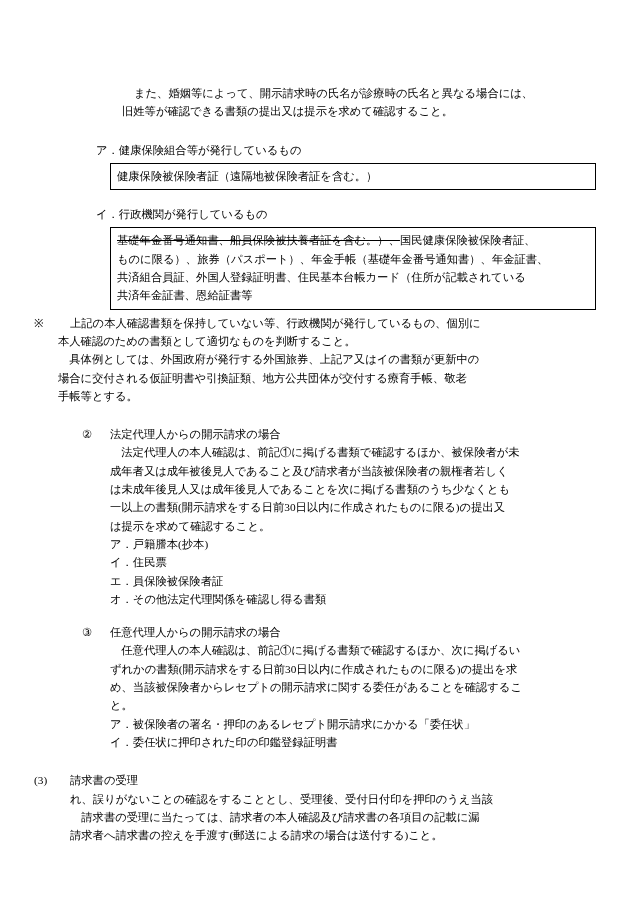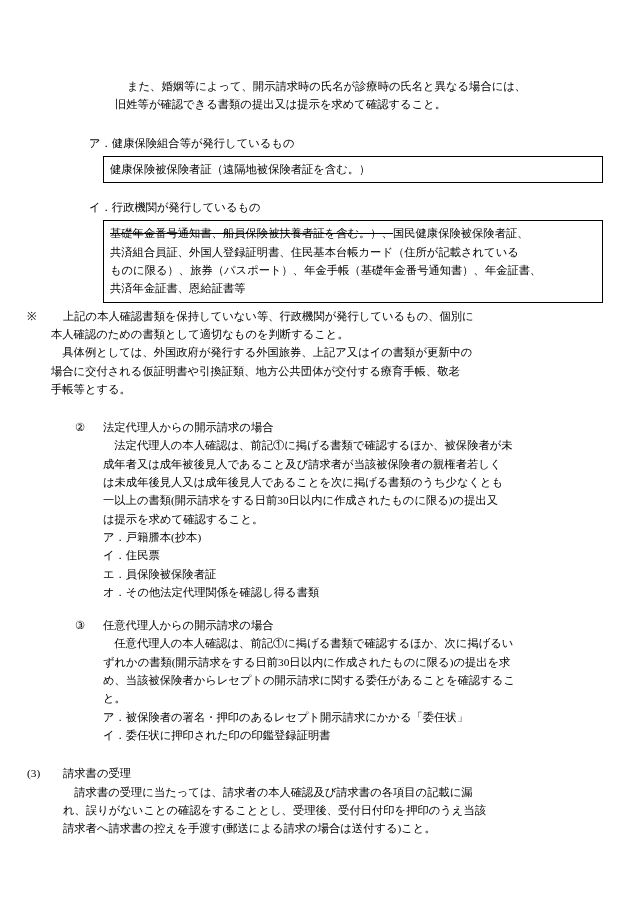--- a/index.html
+++ b/index.html
@@ -14,21 +14,21 @@
     color: #000000;
     font-size: 11.3px;
     line-height: 1.62;
     position: relative;
     overflow: hidden;
   }
   .page {
     position: relative;
     width: 630px;
     height: 916px;
-    padding: 5px;
+    padding: 12px;
     box-sizing: border-box;
   }
   .para {
     margin: 0;
     white-space: pre-wrap;
   }
   .i-110 { margin-left: 110px; }
   .i-122 { margin-left: 122px; }
   .i-84 { margin-left: 84px; }
   .gap-m { height: 15px; }
@@ -105,22 +105,22 @@
       <div class="line">健康保険被保険者証（遠隔地被保険者証を含む。）</div>
     </div>
   </div>
 
   <div class="gap-m"></div>
 
   <div>
     <div class="para i-84">イ．行政機関が発行しているもの</div>
     <div class="boxed" style="margin-top:4px;">
       <div class="line"><span class="strike">基礎年金番号通知書、船員保険被扶養者証を含む。）、</span><span>国民健康保険被保険者証、</span></div>
+      <div class="line">ものに限る）、旅券（パスポート）、年金手帳（基礎年金番号通知書）、年金証書、</div>
       <div class="line">共済組合員証、外国人登録証明書、住民基本台帳カード（住所が記載されている</div>
-      <div class="line">ものに限る）、旅券（パスポート）、年金手帳（基礎年金番号通知書）、年金証書、</div>
       <div class="line">共済年金証書、恩給証書等</div>
     </div>
   </div>
 
   <div style="height:4px"></div>
 
   <div class="note-row">
     <div class="note-mark">※</div>
     <div class="note-body">
       <div class="para" style="text-indent:12px;">上記の本人確認書類を保持していない等、行政機関が発行しているもの、個別に</div>
@@ -163,19 +163,19 @@
       <div class="para">イ．委任状に押印された印の印鑑登録証明書</div>
     </div>
   </div>
 
   <div class="gap-l"></div>
 
   <div class="sec-row">
     <div class="sec-mark">(3)</div>
     <div class="sec-body">
       <div class="para">請求書の受理</div>
+      <div class="para">れ、誤りがないことの確認をすることとし、受理後、受付日付印を押印のうえ当該</div>
       <div class="para">　請求書の受理に当たっては、請求者の本人確認及び請求書の各項目の記載に漏</div>
-      <div class="para">れ、誤りがないことの確認をすることとし、受理後、受付日付印を押印のうえ当該</div>
       <div class="para">請求者へ請求書の控えを手渡す(郵送による請求の場合は送付する)こと。</div>
     </div>
   </div>
 
 </div>
 
 </body></html>

